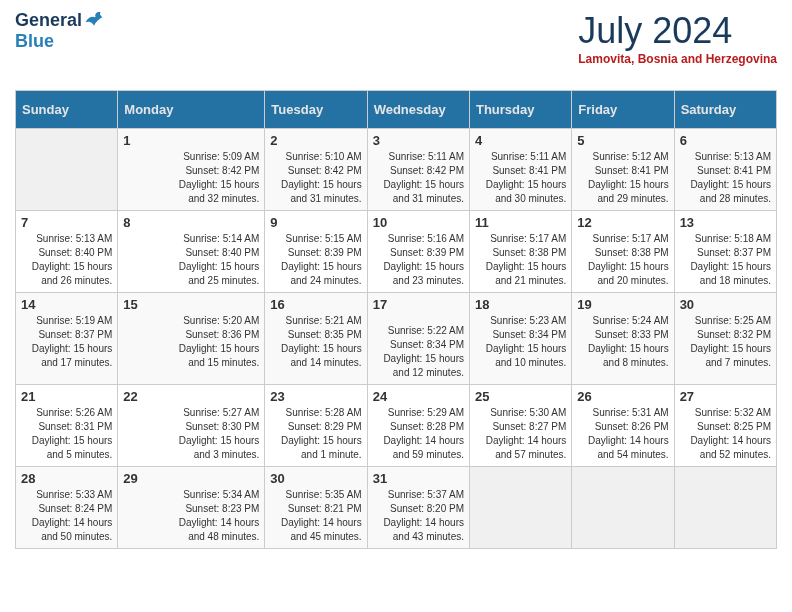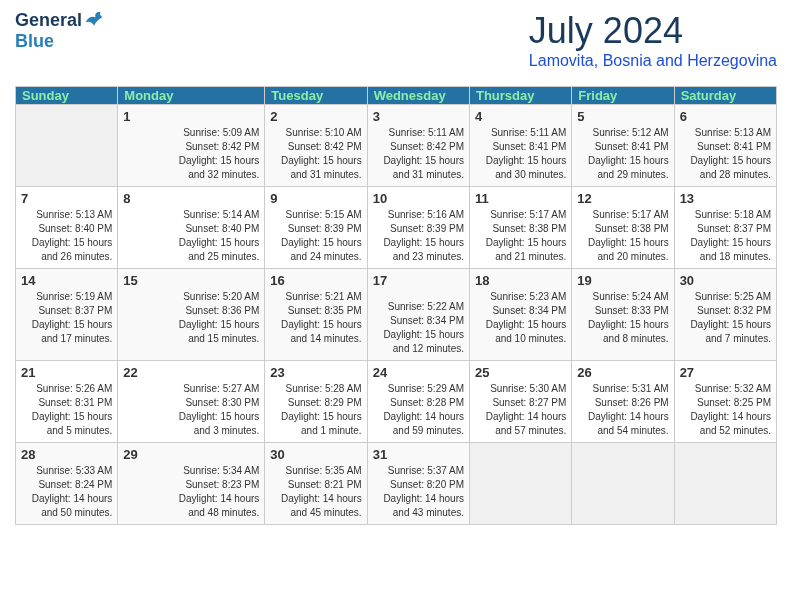--- a/index.html
+++ b/index.html
@@ -1,28 +1,28 @@
 <!DOCTYPE html>
 <html><head>
   <meta charset="utf-8">
   <style>
     * { box-sizing: border-box; margin: 0; padding: 0; }
     body { font-family: Arial, sans-serif; background: #fff; width: 792px; height: 612px; overflow: hidden; }
     .page { width: 792px; min-height: 612px; padding: 10px 15px; }
-    .header-area { display: flex; justify-content: space-between; align-items: flex-start; margin-bottom: 16px; }
+    .header-area { display: flex; justify-content: space-between; align-items: flex-start; margin-bottom: 24px; }
     .logo { display: flex; flex-direction: column; align-items: flex-start; }
     .logo-general { font-size: 18px; font-weight: bold; color: #1a3a5c; }
     .logo-blue { font-size: 18px; font-weight: bold; color: #2980b9; }
     .logo-bird { display: inline-block; width: 20px; height: 18px; position: relative; top: -2px; }
     .logo-row { display: flex; align-items: center; gap: 2px; }
     .title-area { }
     .month-year { font-size: 36px; color: #1a3a5c; font-weight: normal; }
-    .location { font-size: 16px; color: #1d4ed8; }
+    .location { font-size: 12px; color: #b91c1c; font-weight: bold; }
     table { width: 100%; border-collapse: collapse; }
-    thead th { background-color: #2471a3; color: #86efac; text-align: left; padding: 1px 6px; font-size: 13px; border: 1px solid #ccc; }
+    thead th { background-color: #2471a3; color: #e5e5e5; text-align: left; padding: 11px 6px; font-size: 13px; border: 1px solid #ccc; }
     tbody td { border: 1px solid #ccc; vertical-align: top; padding: 4px 5px; font-size: 10.5px; color: #333; min-height: 70px; }
     .day-num { font-size: 13px; font-weight: bold; display: block; margin-bottom: 2px; }
     .day-info { font-size: 10px; line-height: 1.4; color: #333; text-align: right; }
     tbody tr td { background: #fff; }
     tbody tr:nth-child(odd) td { background: #f9f9f9; }
     .empty { background: #f0f0f0 !important; }
   </style>
 </head>
 <body>
 

